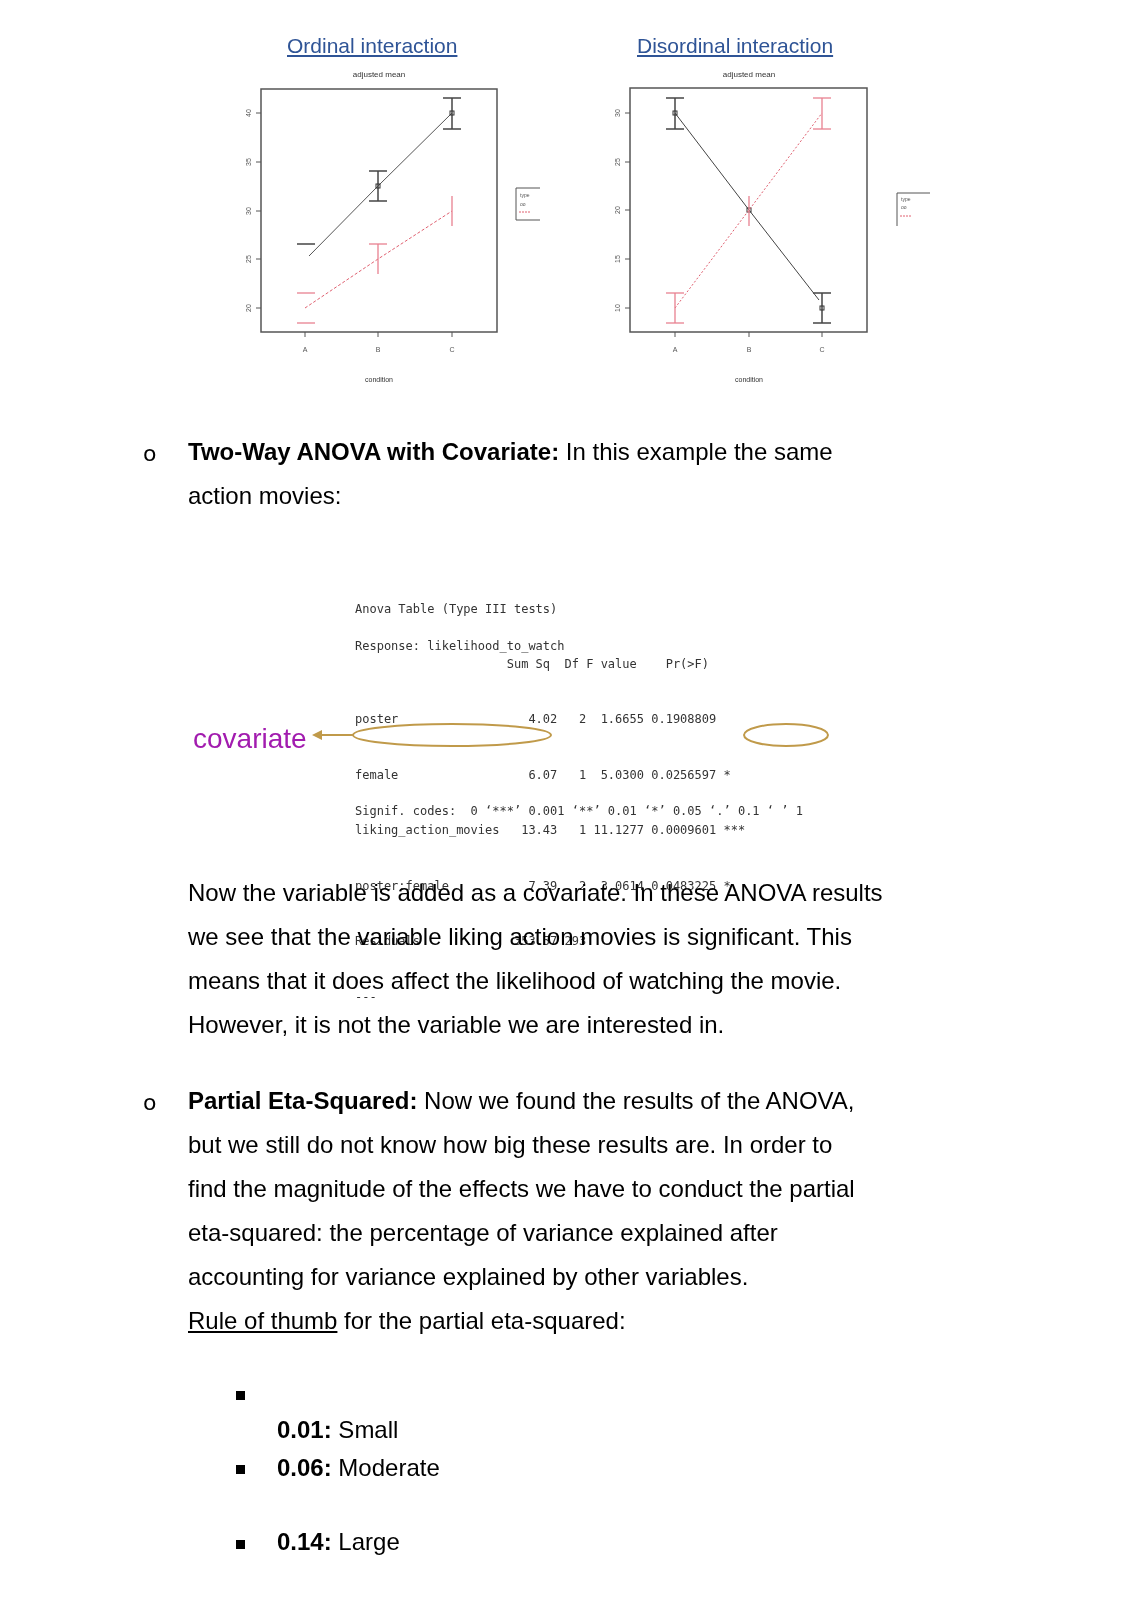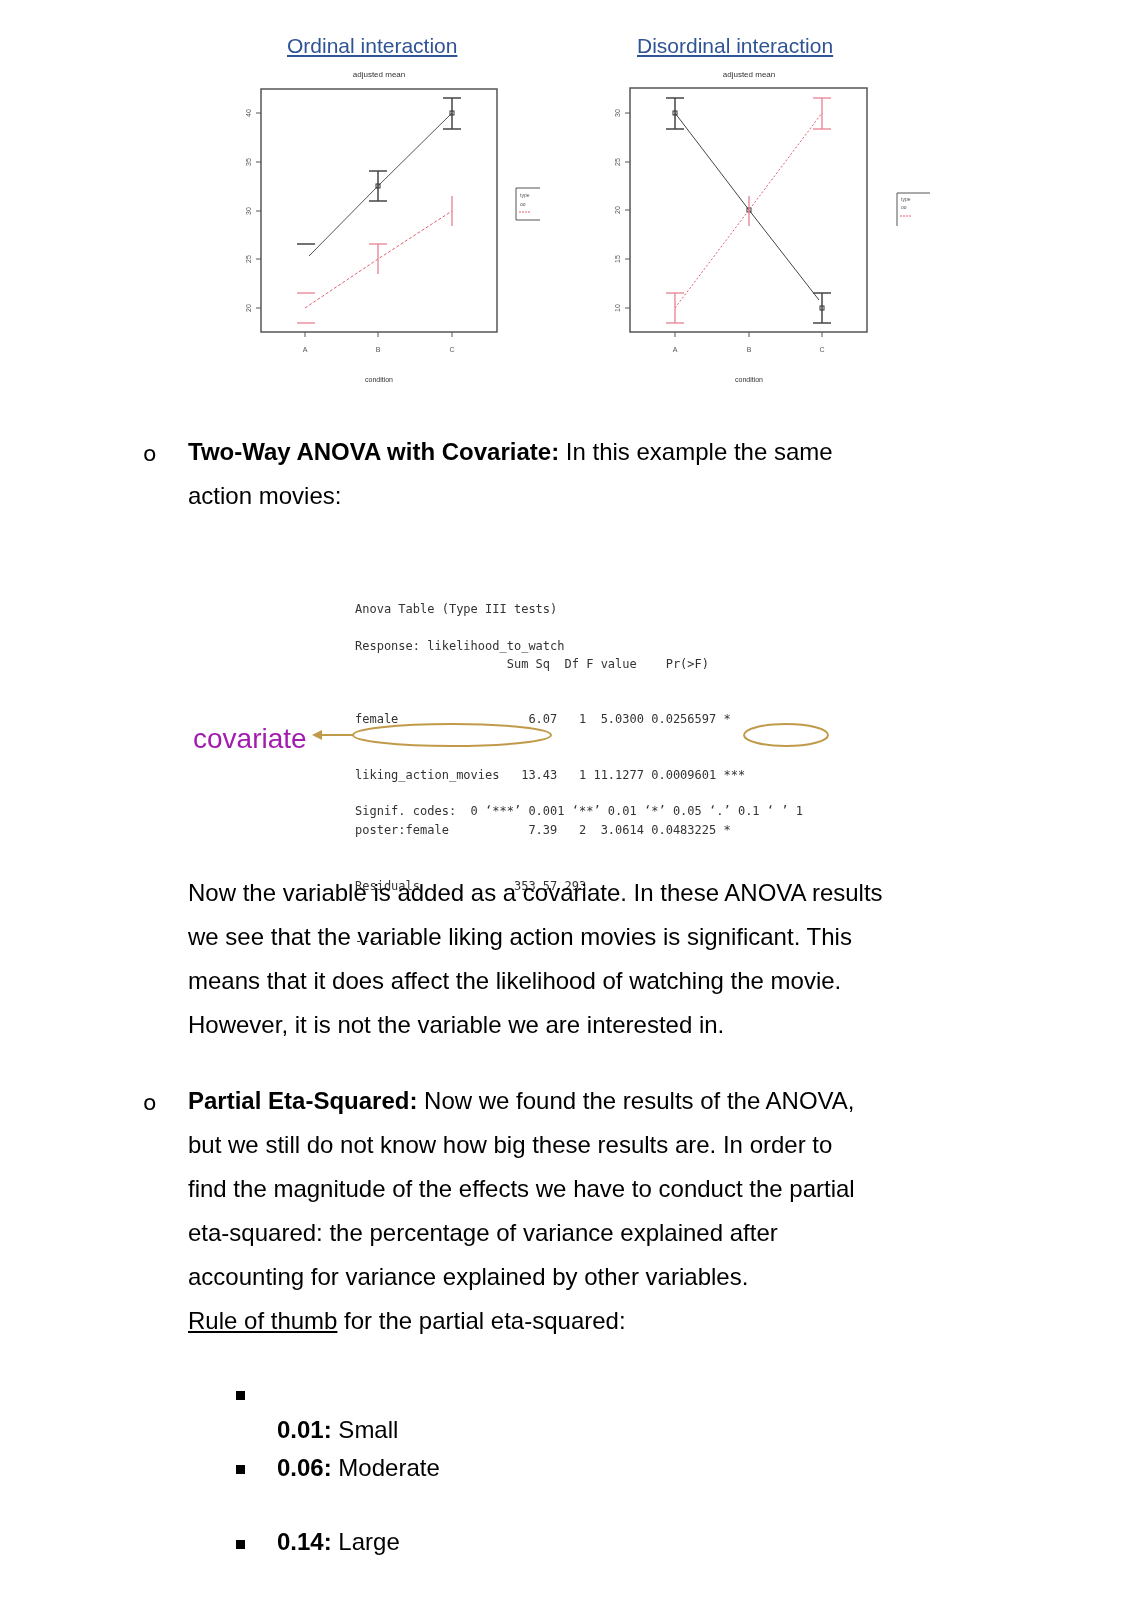--- a/index.html
+++ b/index.html
@@ -139,20 +139,21 @@
 <div class="bullet-o" style="left:143px;top:441px;">o</div>
 <div class="abs body-text" style="left:188px;top:430px;width:800px;">
   <div><b>Two-Way ANOVA with Covariate:</b><span> In this example the same</span></div>
   <div>action movies:</div>
 </div>
 
 <div class="abs mono" style="left:355px;top:600px;">Anova Table (Type III tests)</div>
 <div class="abs mono" style="left:355px;top:637px;">Response: likelihood_to_watch</div>
 <div class="abs mono" style="left:355px;top:655px;">                     Sum Sq  Df F value    Pr(&gt;F)    </div>
 <div class="abs mono" style="left:355px;top:673px;">
+  <div>poster                  4.02   2  1.6655 0.1908809    </div>
   <div>female                  6.07   1  5.0300 0.0256597 *  </div>
   <div>liking_action_movies   13.43   1 11.1277 0.0009601 ***</div>
   <div>poster:female           7.39   2  3.0614 0.0483225 *  </div>
   <div>Residuals             353.57 293                       </div>
   <div>---</div>
 </div>
 <div class="abs mono" style="left:355px;top:802px;">Signif. codes:  0 ‘***’ 0.001 ‘**’ 0.01 ‘*’ 0.05 ‘.’ 0.1 ‘ ’ 1</div>
 
 <svg class="abs" style="left:180px;top:715px;" width="720" height="40">
   <ellipse cx="272" cy="20" rx="99" ry="11" fill="none" stroke="#c09a4a" stroke-width="2"></ellipse>

